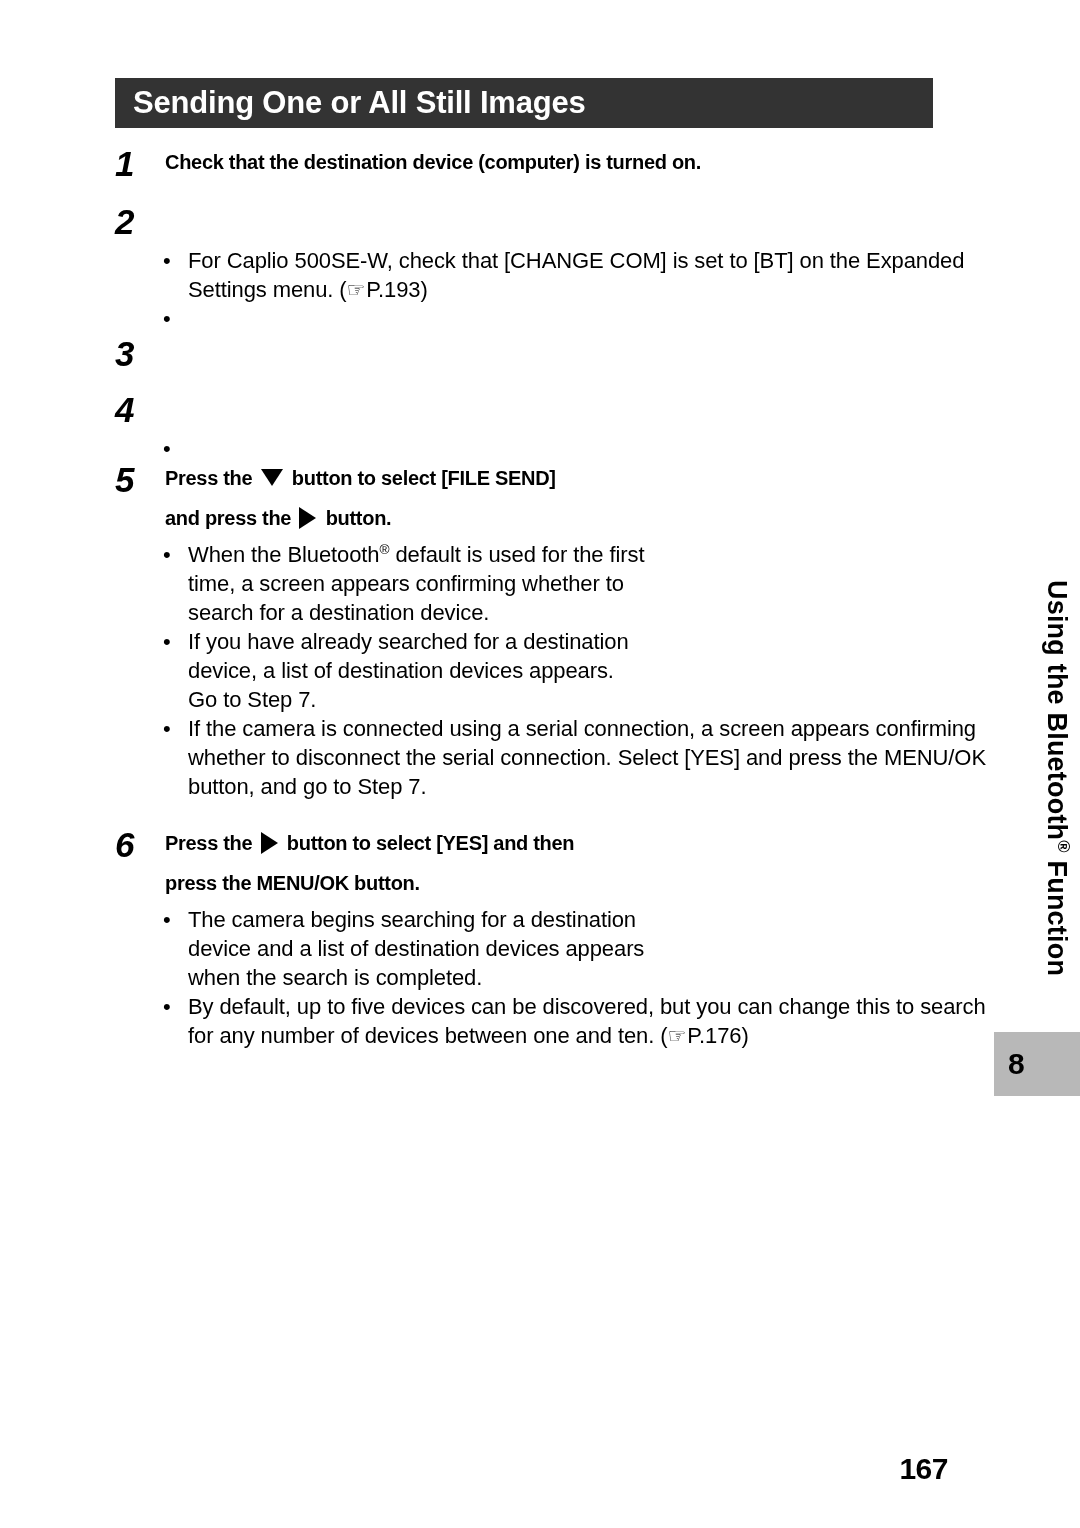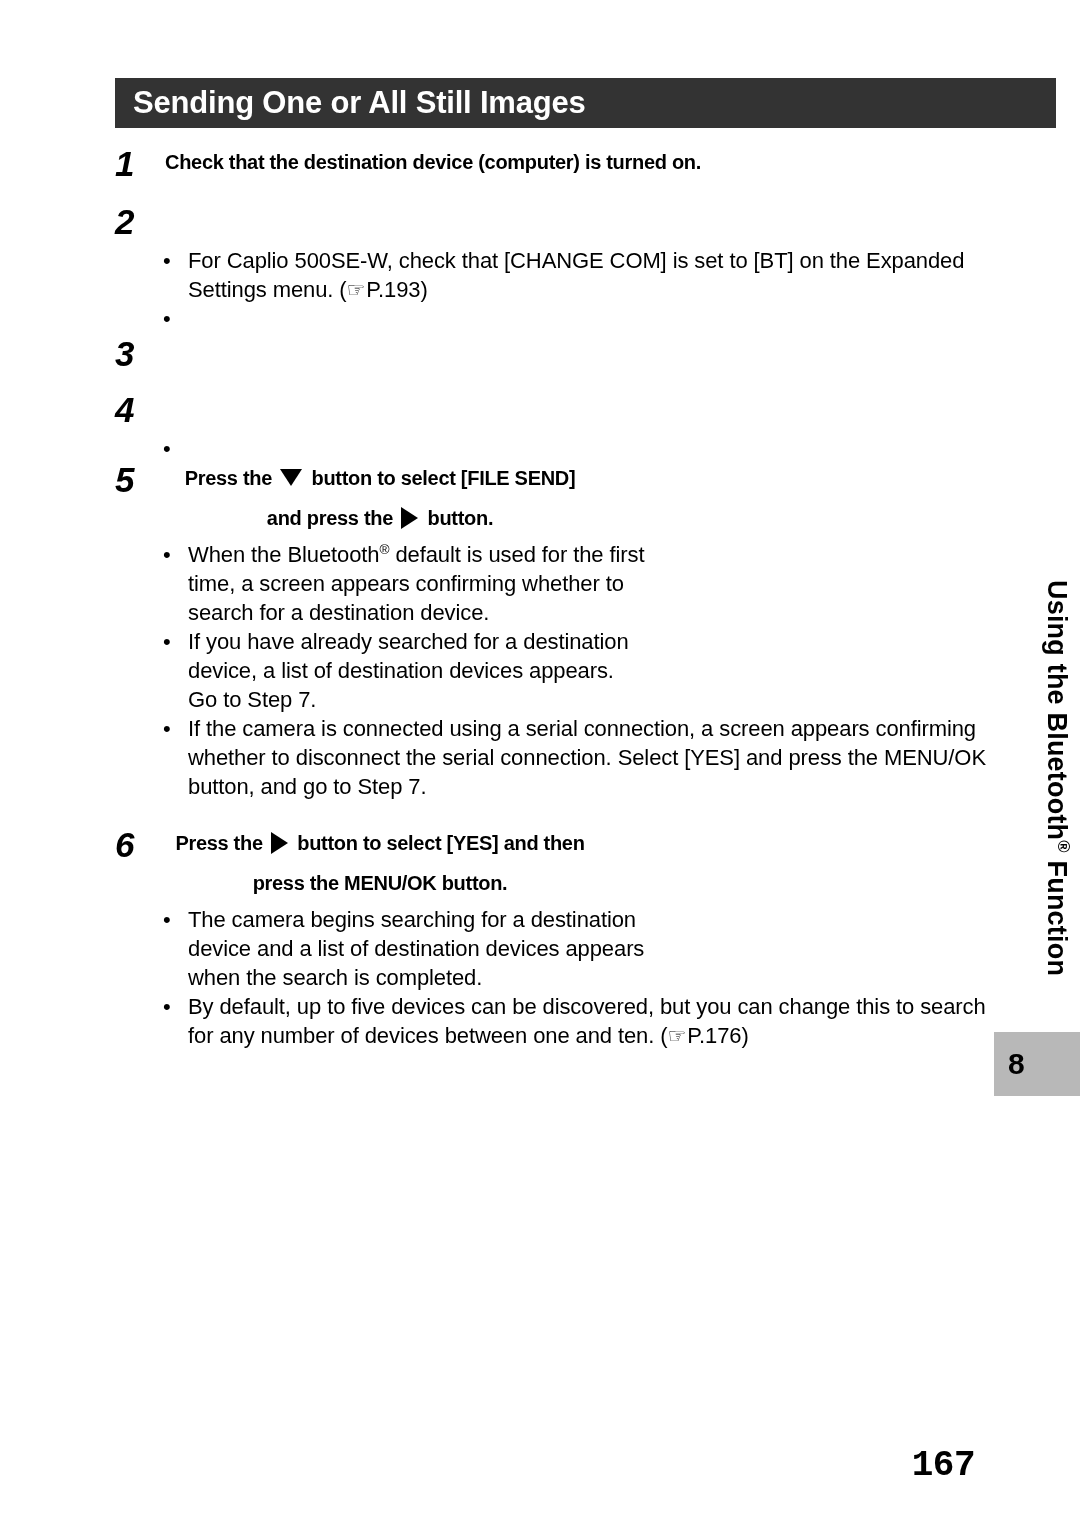--- a/index.html
+++ b/index.html
@@ -21,21 +21,21 @@
     position: absolute;
     inset: 0;
     background: #ffffff;
   }
 
   
   .banner {
     position: absolute;
     left: 115px;
     top: 78px;
-    width: 941px;
+    width: 818px;
     height: 50px;
     background: #333333;
     display: flex;
     align-items: center;
   }
   .banner-title {
     color: #ffffff;
     font-size: 31px;
     font-weight: bold;
     letter-spacing: -0.2px;
@@ -68,21 +68,21 @@
     font-style: italic;
     line-height: 44px;
     font-family: "Liberation Sans", sans-serif;
   }
   .step-title {
     font-size: 20px;
     font-weight: bold;
     line-height: 40px;
     letter-spacing: -0.3px;
   }
-  .step-title.narrow { max-width: 430px; text-align: center; }
+  .step-title.narrow { max-width: 430px; }
   .step-title.wide { max-width: 810px; }
 
   
   .bullets {
     margin: 2px 0 0 0;
     padding: 0;
     list-style: none;
   }
   .bullets li {
     position: relative;
@@ -228,26 +228,25 @@
   .chapter-num {
     font-size: 30px;
     font-weight: bold;
     color: #000000;
     padding-left: 14px;
   }
 
   
   .page-number {
     position: absolute;
-    right: 105px;
+    right: 132px;
     bottom: 42px;
-    font-size: 36px;
+    font-size: 30px;
     font-weight: bold;
     letter-spacing: -0.5px;
-    font-family: Liberation Mono, monospace;
   }
 </style>
 </head>
 <body>
 
 <div class="page">
 
   <div class="banner">
     <div class="banner-title">Sending One or All Still Images</div>
   </div>

